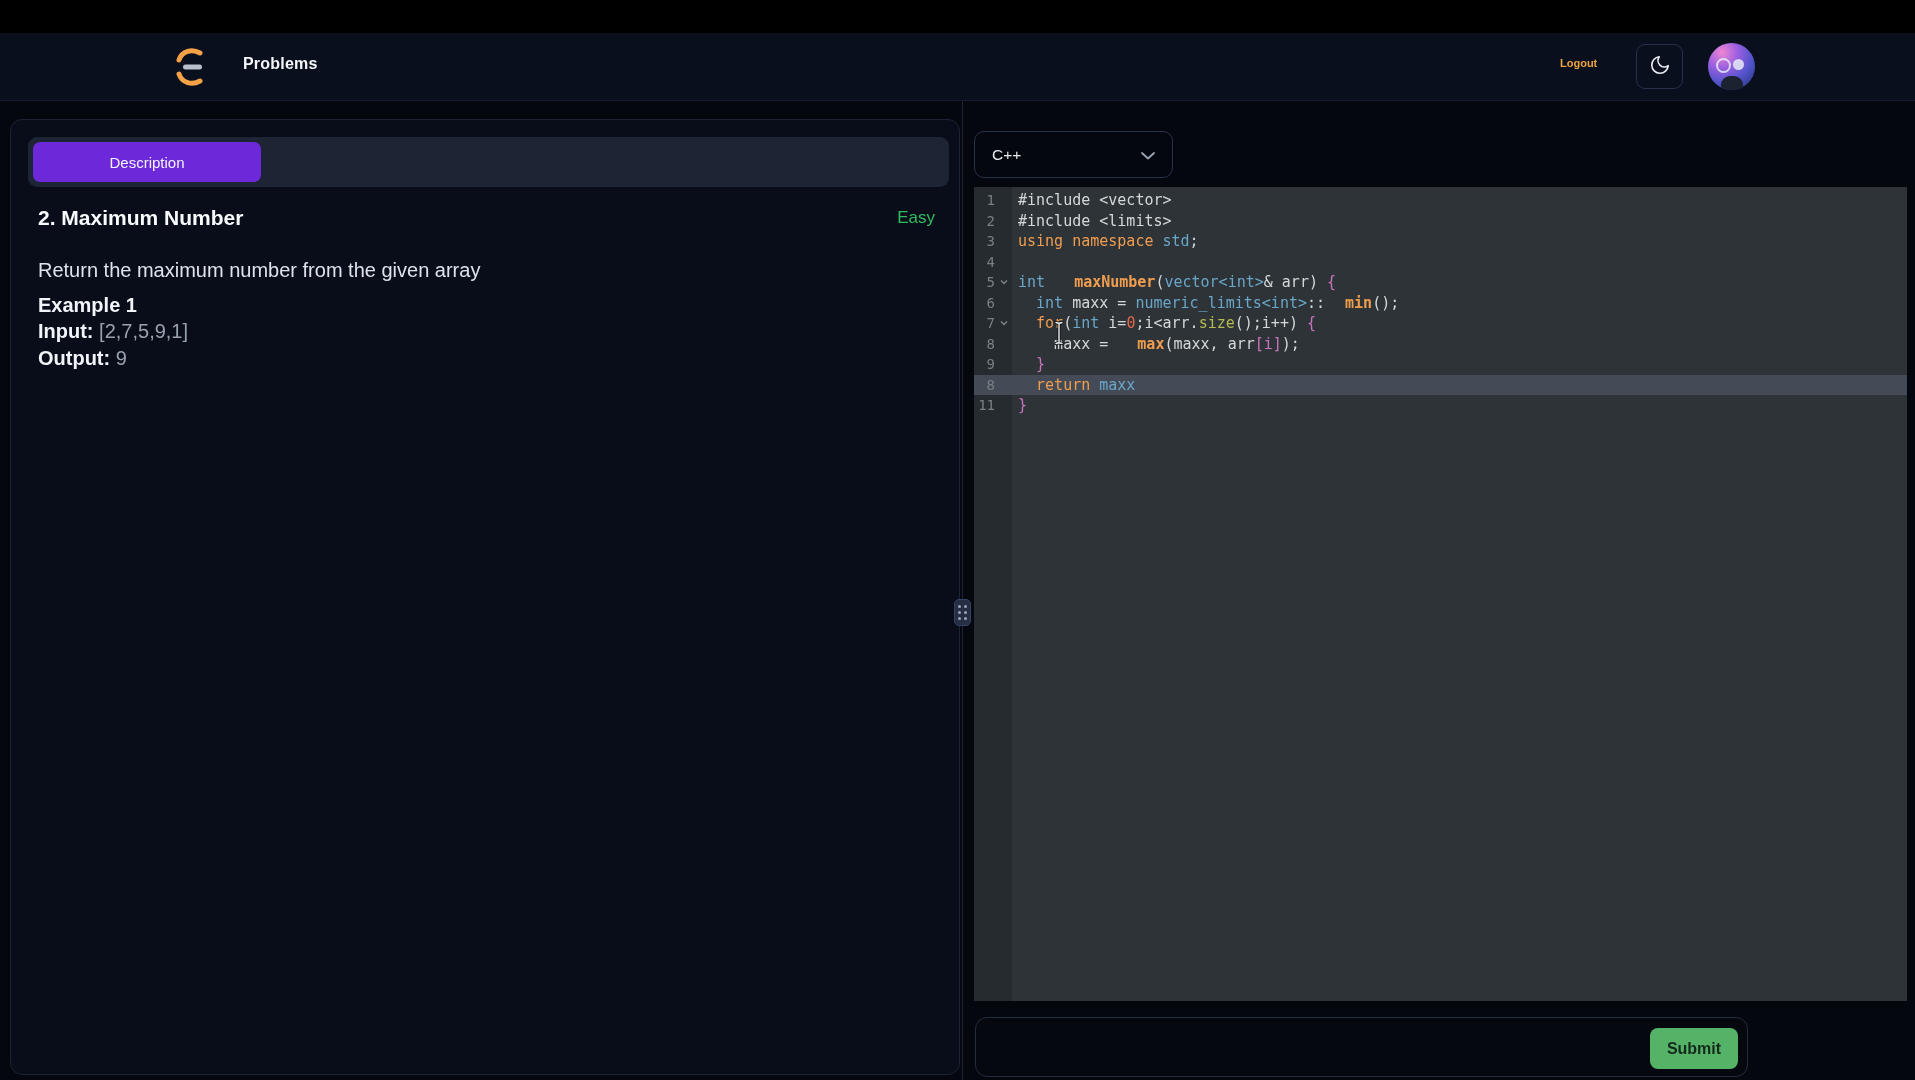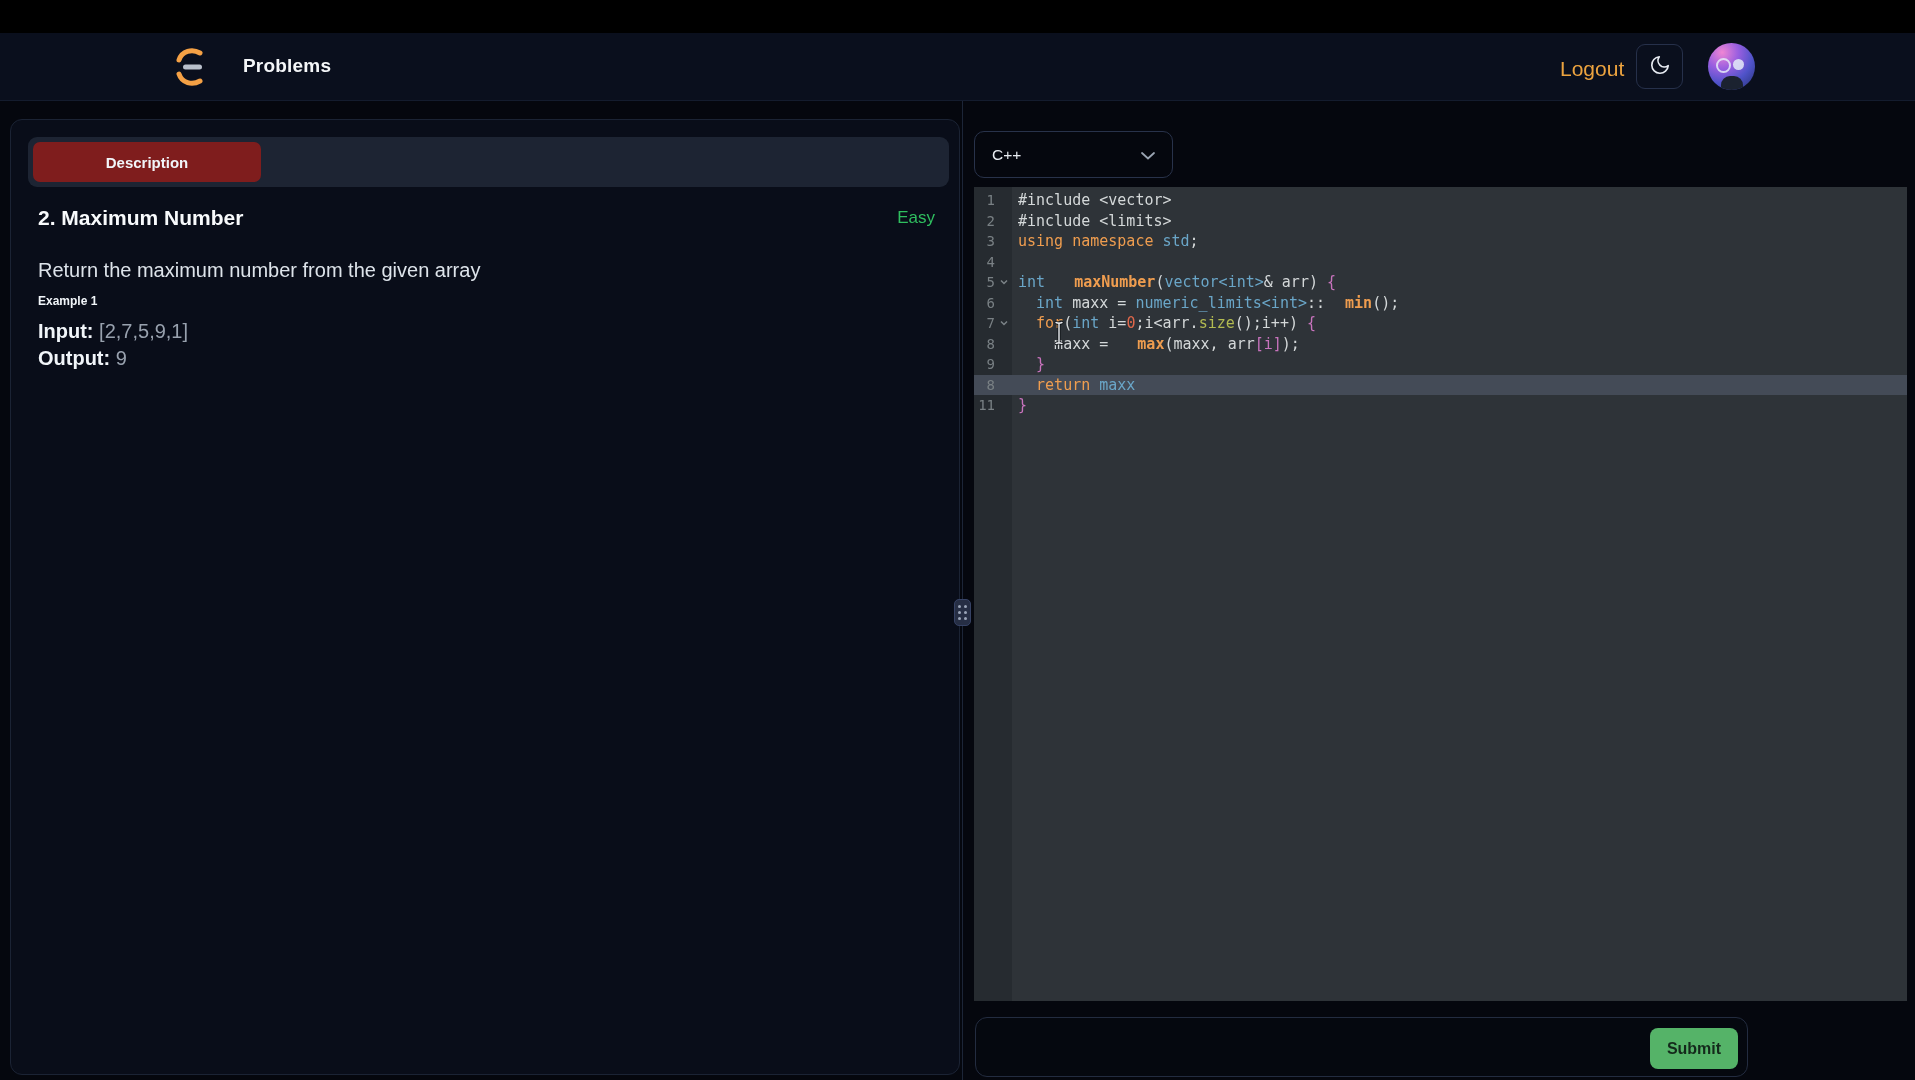--- a/index.html
+++ b/index.html
@@ -12,25 +12,25 @@
     color: #e5e7eb;
   }
   
   .top-strip { position:absolute; left:0; top:0; width:1915px; height:33px; background:#000; }
   .navbar {
     position:absolute; left:0; top:33px; width:1915px; height:68px;
     background:#0a0f1d; border-bottom:1px solid #141c2e;
   }
   .logo { position:absolute; left:172px; top:13px; width:36px; height:42px; cursor:pointer; }
   .brand {
-    position:absolute; left:243px; top:22px; font-size:19px; font-weight:bold;
+    position:absolute; left:243px; top:22px; font-size:16px; font-weight:bold;
     color:#f4f6f8; letter-spacing:.2px;
   }
   .logout {
-    position:absolute; left:1560px; top:24px; font-size:21px; font-weight:400;
+    position:absolute; left:1560px; top:24px; font-size:11px; font-weight:700;
     color:#eca33f; cursor:pointer; text-decoration:none;
   }
   .theme-btn {
     position:absolute; left:1636px; top:11px; width:47px; height:45px;
     border:1px solid #26304a; border-radius:9px; background:transparent;
     display:flex; align-items:center; justify-content:center; cursor:pointer;
   }
   .avatar {
     position:absolute; left:1708px; top:10px; width:47px; height:47px; border-radius:50%;
     background: radial-gradient(circle at 30% 20%, #ef86d4 0%, #9a5fe0 32%, #4f53c9 62%, #23306f 100%);
@@ -54,29 +54,29 @@
     background:#090d19; border:1px solid #1b2334; border-radius:12px;
   }
   .tabbar {
     position:absolute; left:17px; top:17px; width:921px; height:50px;
     background:#1d2433; border-radius:9px; display:flex; align-items:center; padding:5px;
   }
   .tab {
     width:228px; height:40px; display:flex; align-items:center; justify-content:center;
     font-size:15px; color:#8d97a6; border-radius:7px; cursor:pointer;
   }
-  .tab.active { background:#7f1d1d; color:#f1f5f9; font-weight:700; }
+  .tab.active { background:#6d28d9; color:#f1f5f9; font-weight:400; }
   .title-row {
     position:absolute; left:27px; top:86px; width:897px;
     display:flex; justify-content:space-between; align-items:center;
   }
   .problem-title { font-size:21px; font-weight:bold; color:#f8fafc; }
   .difficulty { font-size:17px; color:#2fbe5f; }
   .description { position:absolute; left:27px; top:139px; font-size:20px; color:#dde3ea; }
-  .example-title { position:absolute; left:27px; top:174px; font-size:12px; font-weight:bold; color:#f1f5f9; }
+  .example-title { position:absolute; left:27px; top:174px; font-size:20px; font-weight:bold; color:#f1f5f9; }
   .example-line { position:absolute; left:27px; font-size:20px; color:#98a1ae; }
   .example-line b { color:#f1f5f9; font-weight:bold; }
   .example-input  { top:200px; }
   .example-output { top:227px; }
 
   
   .divider { position:absolute; left:962px; top:0; width:1px; height:979px; background:#1c2537; }
   .grip {
     position:absolute; left:954px; top:498px; width:17px; height:27px;
     background:#262e44; border:1px solid #364264; border-radius:5px;

